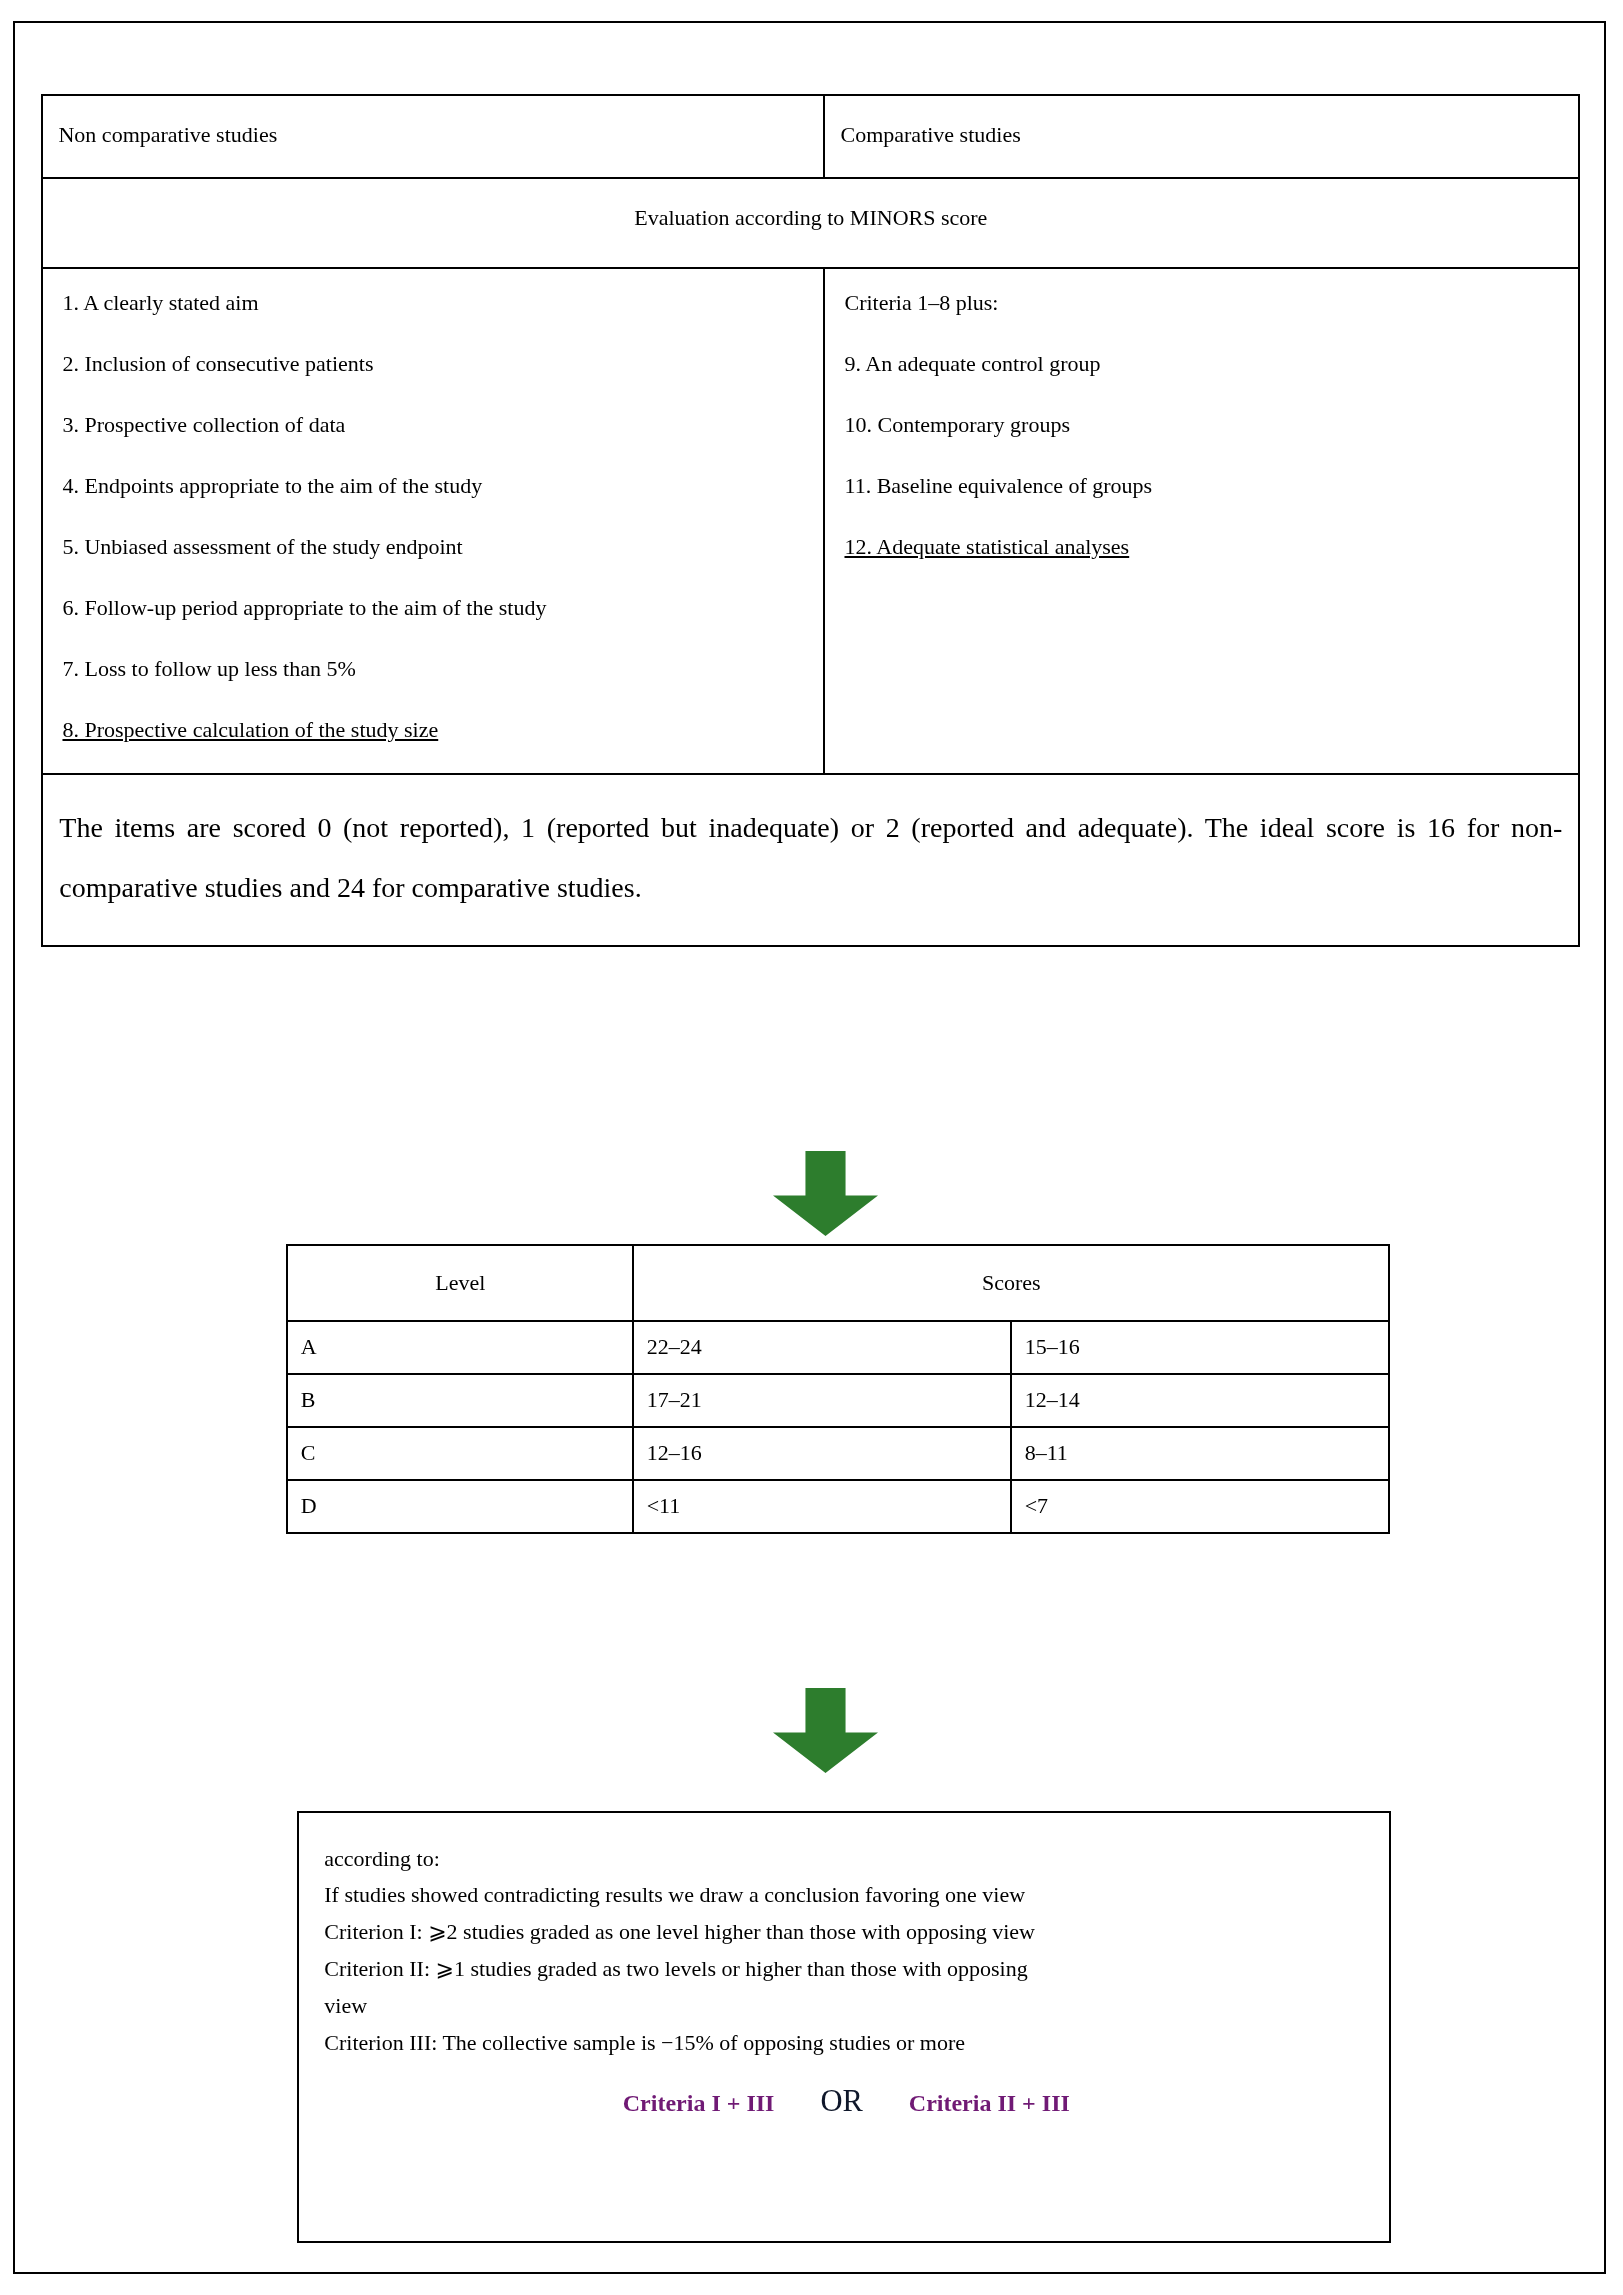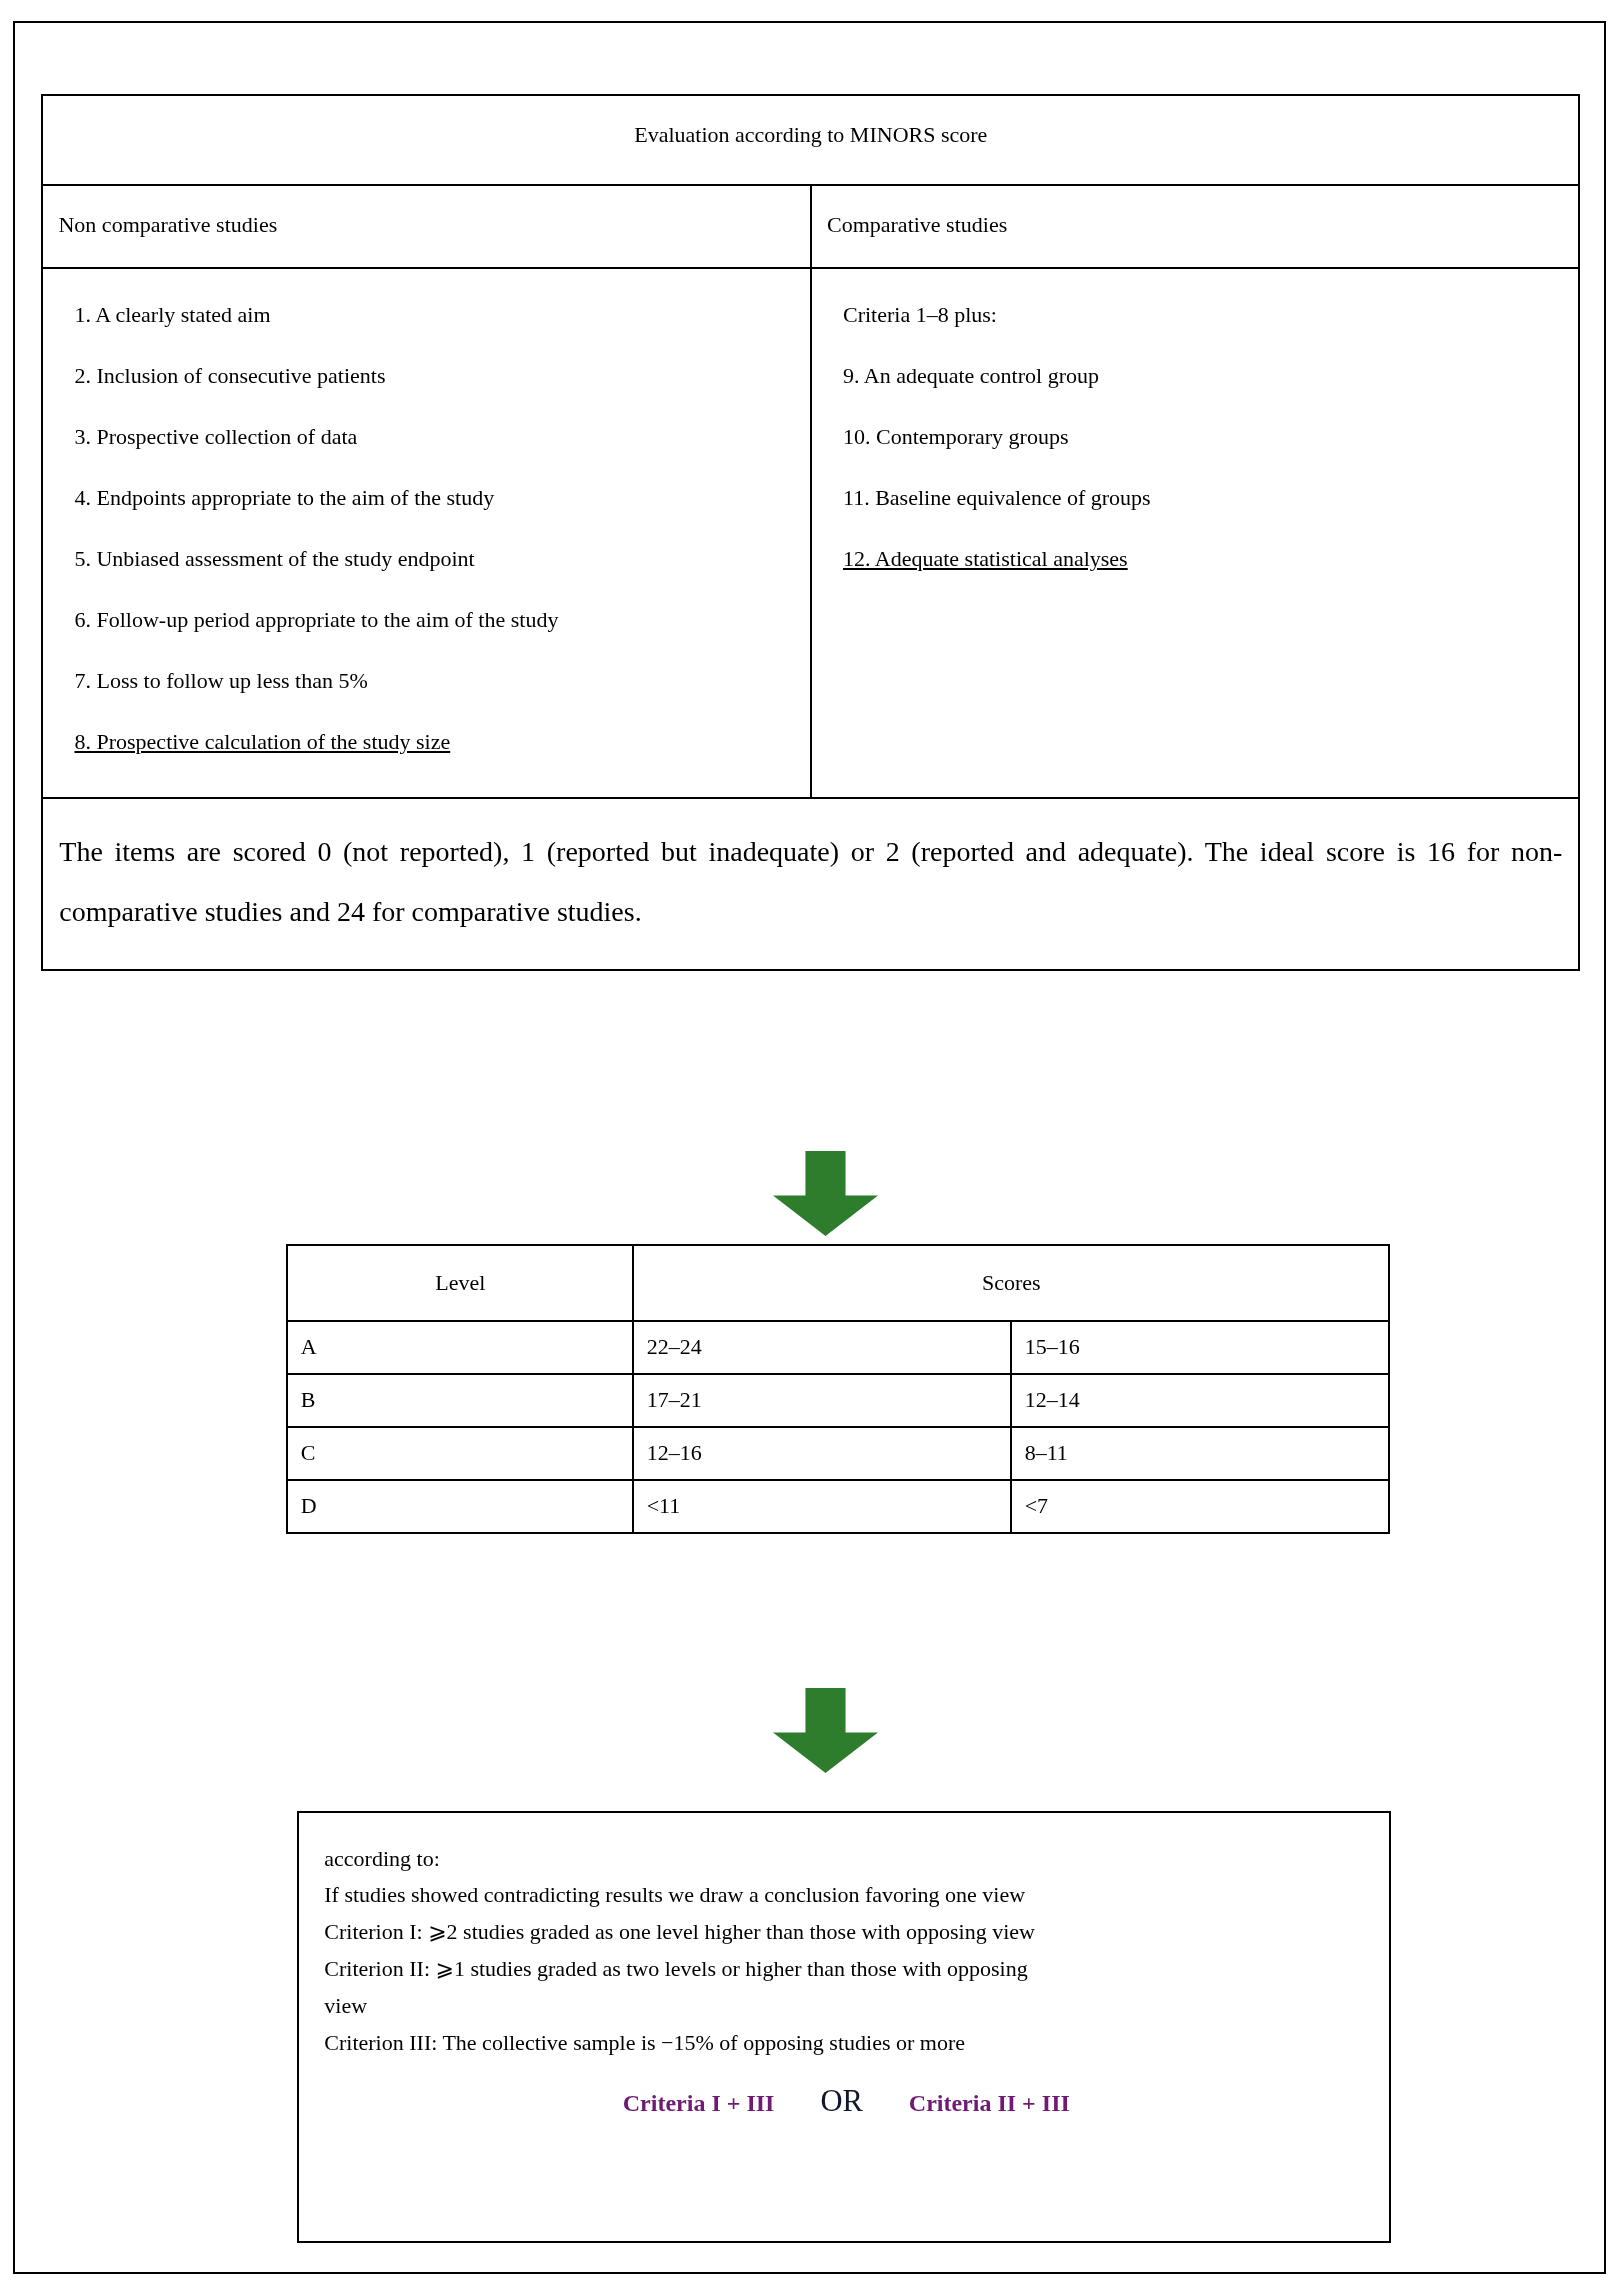--- a/index.html
+++ b/index.html
@@ -55,21 +55,21 @@
     font-size: 22px;
     padding: 26px 0 0 15.2px !important;
     box-sizing: border-box;
   }
   .minors-list-cell {
     padding: 19px 0 28.6px 15.2px !important;
     font-size: 22px;
   }
   .minors-list-cell ul {
     list-style: none;
-    margin: 16px;
+    margin: 4px;
     padding: 0;
   }
   .minors-list-cell li {
     line-height: 1.0;
     margin: 0 0 39px 0;
     white-space: nowrap;
   }
   .minors-list-cell li:last-child { margin-bottom: 0; text-decoration: underline; }
 
   .minors-note-cell {
@@ -157,25 +157,25 @@
   .nowrap { white-space: nowrap; }
 </style>
 </head>
 <body>
 
 <div id="page-frame">
 
   <table id="minors-table">
     <tbody>
       <tr>
-        <td class="minors-title-cell" colspan="2">Evaluation according to MINORS score</td>
-      </tr>
-      <tr>
         <td class="minors-subhead-cell" style="width:782px;">Non comparative studies</td>
         <td class="minors-subhead-cell">Comparative studies</td>
+      </tr>
+      <tr>
+        <td class="minors-title-cell" colspan="2">Evaluation according to MINORS score</td>
       </tr>
       <tr>
         <td class="minors-list-cell">
           <ul>
             <li>1. A clearly stated aim</li>
             <li>2. Inclusion of consecutive patients</li>
             <li>3. Prospective collection of data</li>
             <li>4. Endpoints appropriate to the aim of the study</li>
             <li>5. Unbiased assessment of the study endpoint</li>
             <li>6. Follow-up period appropriate to the aim of the study</li>

